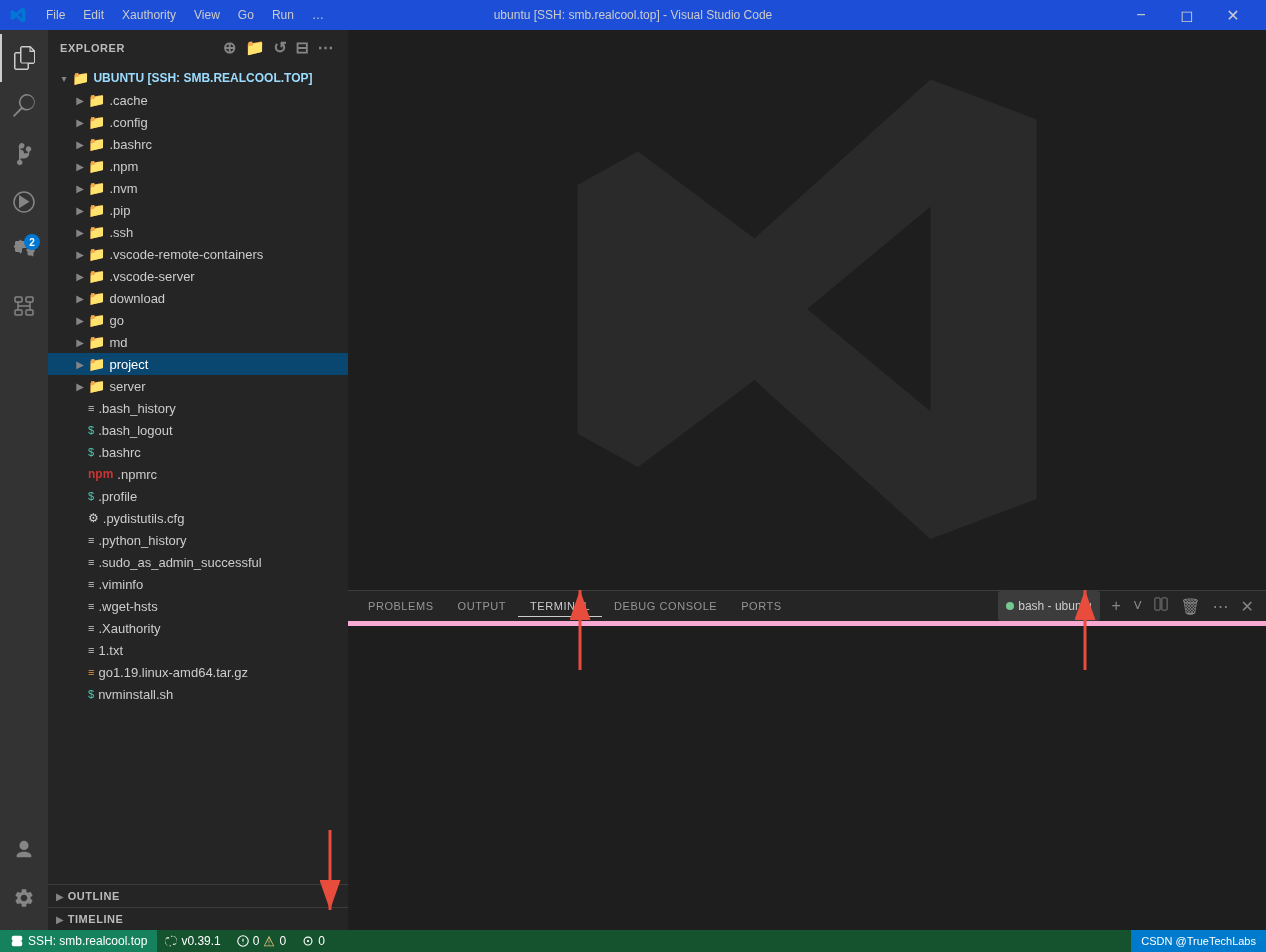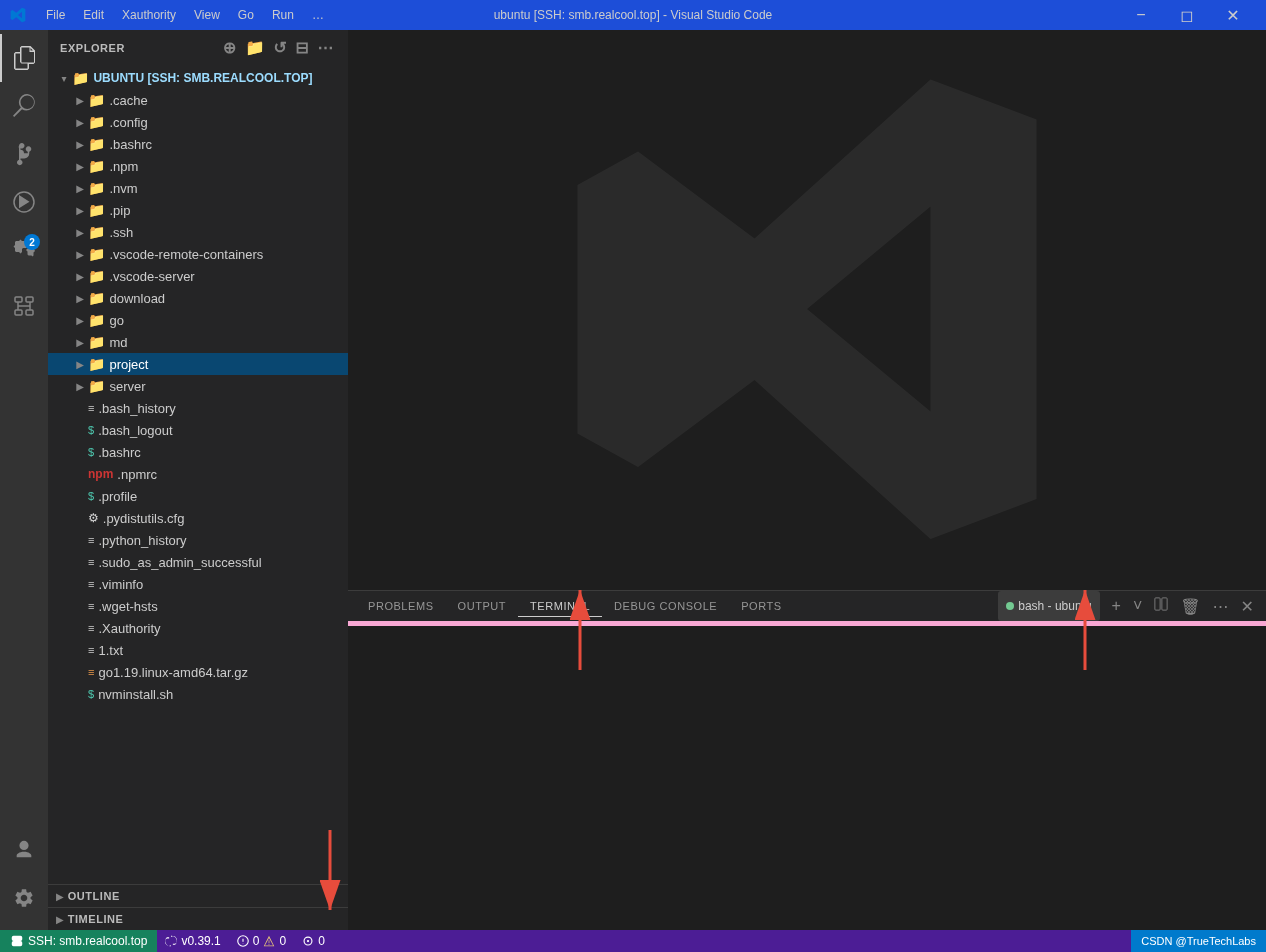--- a/index.html
+++ b/index.html
@@ -73,21 +73,21 @@
     .bash-label { display: flex; align-items: center; gap: 4px; font-size: 12px; color: #cccccc; padding: 8px 8px; border-radius: 3px; background: #3c3c3c; margin-right: 4px; }
     .bash-dot { width: 8px; height: 8px; border-radius: 50%; background: #73c991; display: inline-block; }
 
     
     .terminal-content { flex: 1; padding: 8px 12px; font-family: 'Consolas', 'Courier New', monospace; font-size: 13px; color: #cccccc; overflow-y: auto; }
     .terminal-prompt { color: #4ec9b0; }
     .terminal-cursor { display: inline-block; width: 8px; height: 14px; background: #cccccc; vertical-align: middle; animation: blink 1s infinite; }
     @keyframes blink { 0%, 100% { opacity: 1; } 50% { opacity: 0; } }
 
     
-    .status-bar { height: 22px; background: #4c1d95; display: flex; align-items: center; font-size: 12px; color: white; flex-shrink: 0; }
+    .status-bar { height: 22px; background: #14532d; display: flex; align-items: center; font-size: 12px; color: white; flex-shrink: 0; }
     .status-left { display: flex; align-items: center; height: 100%; }
     .status-right { margin-left: auto; display: flex; align-items: center; height: 100%; }
     .status-item { display: flex; align-items: center; gap: 4px; padding: 0 8px; height: 100%; cursor: pointer; }
     .status-ssh { background: #16825d; padding: 0 10px; }
     .status-csdn { background: #007acc; padding: 0 10px; font-size: 11px; }
   </style>
 </head>
 <body>
 
 <div class="titlebar">

